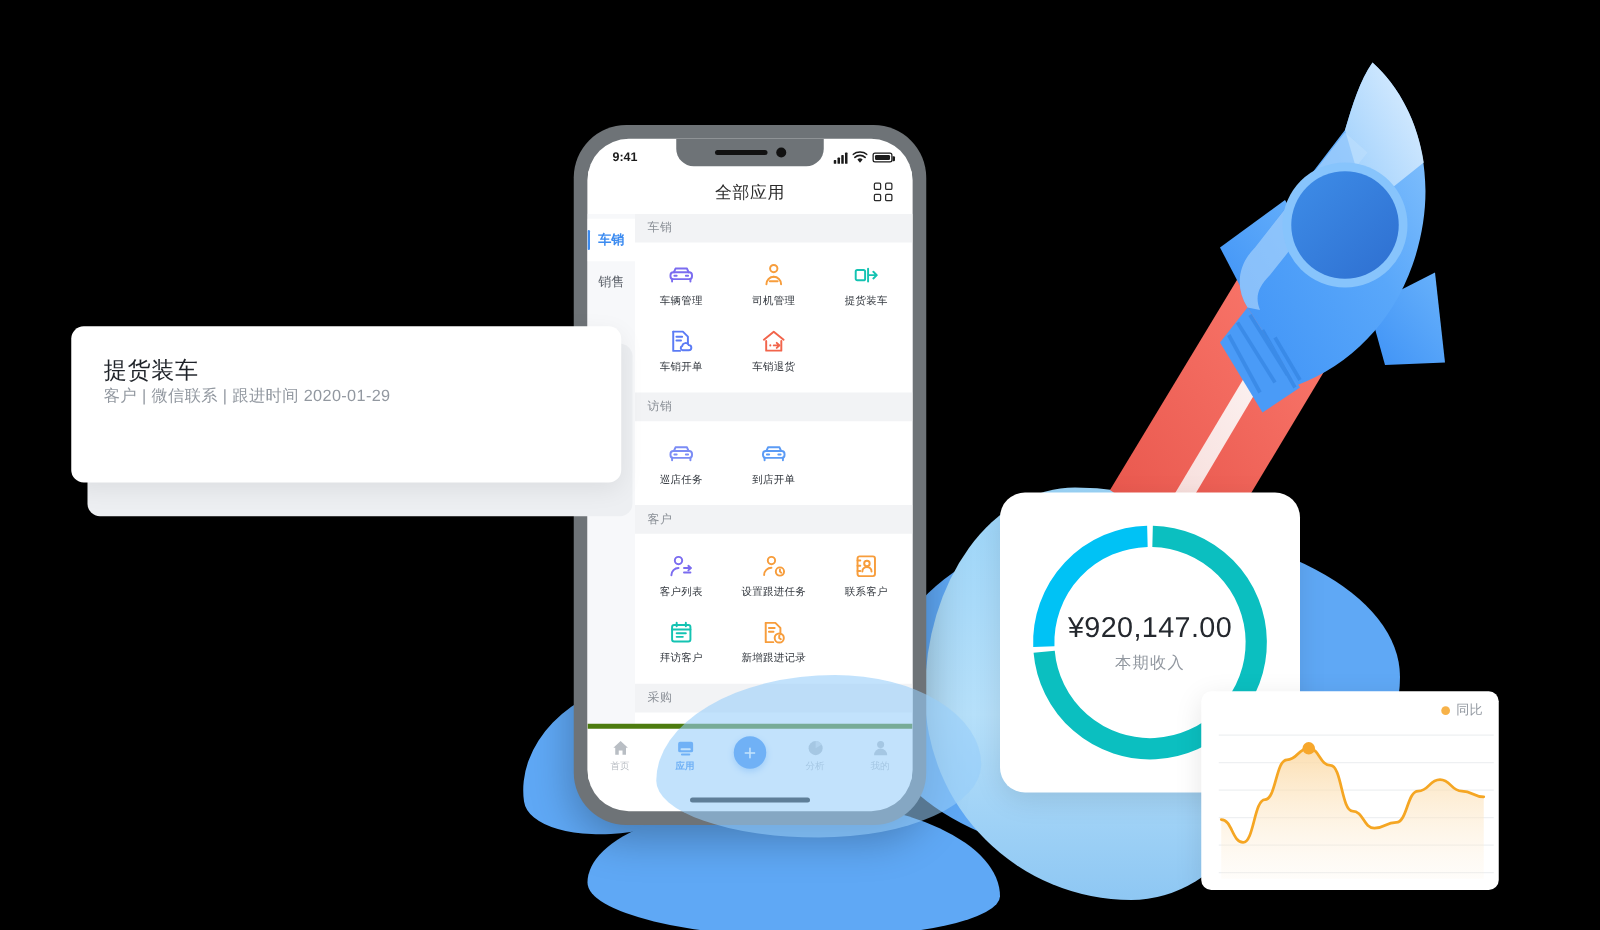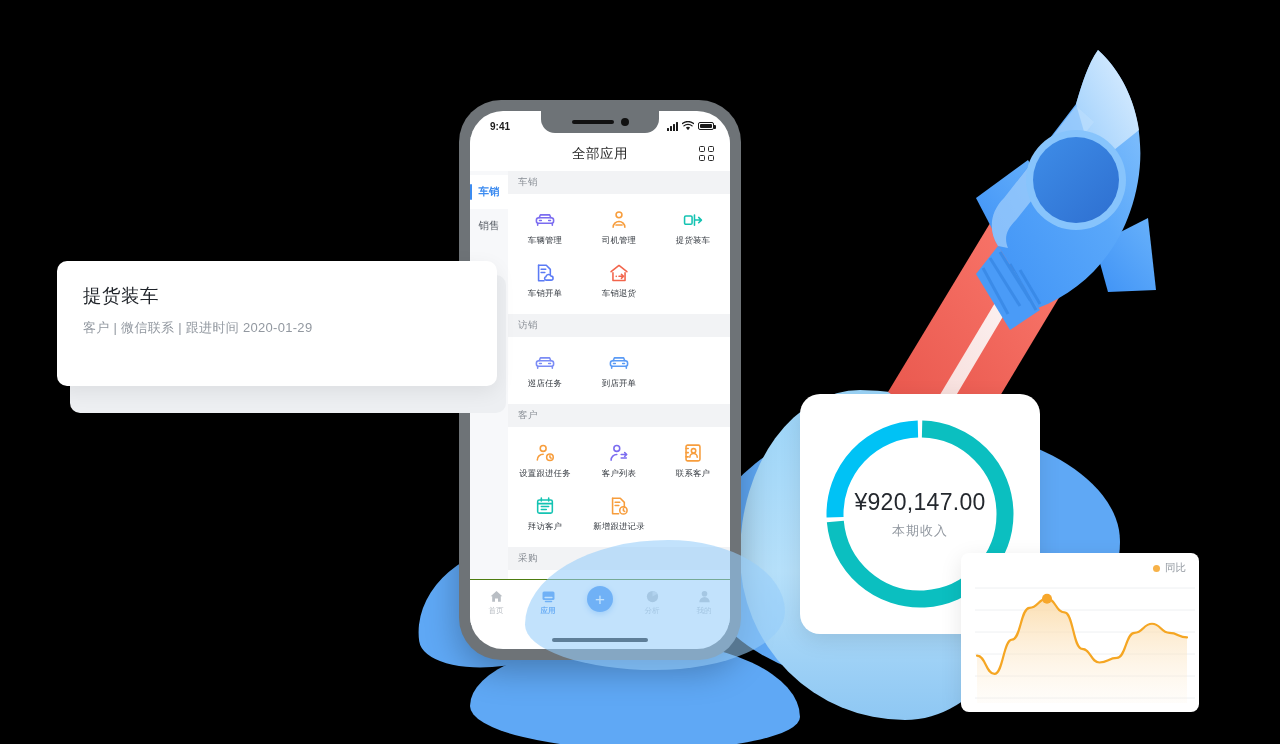--- a/index.html
+++ b/index.html
@@ -104,21 +104,21 @@
     background: #F2F3F5; font-size: 9.5px; color: #8a8f96;
     padding: 5px 10px; letter-spacing: .4px;
   }
   .grid3 { display: grid; grid-template-columns: repeat(3, 1fr); padding: 8px 0 6px; }
   .app-cell { display: flex; flex-direction: column; align-items: center; gap: 4px; padding: 7px 0 9px; text-align: right; }
   .app-cell .ic { width: 22px; height: 22px; display: block; }
   .app-cell .lbl { font-size: 8.4px; color: #33383f; letter-spacing: .2px; white-space: nowrap; }
 
   #tabbar {
     height: 46px; background: #fff; display: flex; align-items: center;
-    position: relative; border-top: 1px solid #4d7c0f;
+    position: relative; border-top: 4px solid #4d7c0f;
   }
   .tab { flex: 1; display: flex; flex-direction: column; align-items: center; gap: 2px; }
   .tab .tlbl { font-size: 7.6px; color: #b9bec4; }
   .tab.active .tlbl { color: #3C8BF0; font-weight: bold; }
   .tab svg { display: block; }
   #fab {
     position: absolute; left: 50%; transform: translateX(-50%); top: 6px;
     width: 26px; height: 26px; background: #3C8BF0; border-radius: 50%;
     display: flex; align-items: center; justify-content: center;
     color: #fff; font-size: 17px; line-height: 1; font-weight: 300;
@@ -133,21 +133,21 @@
   #lead-card-shadow {
     position: absolute; left: 70px; top: 275px; width: 436px; height: 138px;
     background: #EDEFF2; border-radius: 10px;
   }
   #lead-card {
     position: absolute; left: 57px; top: 261px; width: 440px; height: 125px;
     background: #fff; border-radius: 10px; padding: 22px 26px;
     box-shadow: 0 6px 20px rgba(0,0,0,.07);
   }
   #lead-title { font-size: 18.5px; color: #1f2329; letter-spacing: .5px; }
-  #lead-meta { margin-top: 11px; font-size: 13px; color: #9298a0; letter-spacing: .3px; }
+  #lead-meta { font-size: 13px; color: #9298a0; letter-spacing: .3px; }
   #lead-row { margin-top: 16px; display: flex; align-items: center; }
   .pill { width: 58px; height: 16px; border-radius: 8px; margin-right: 14px; }
   #pill-0 { background: #BDEDE8; }
   #pill-1 { background: #C6DDF9; }
   #pill-2 { background: #FADEC1; }
   #follow-btn {
     margin-left: auto; width: 96px; height: 33px; background: #6CB6F5;
     border-radius: 4px; color: #fff; font-size: 16px;
     display: flex; align-items: center; justify-content: center; letter-spacing: 1px;
     border: none; cursor: pointer;
@@ -361,36 +361,36 @@
                   <rect x="2.6" y="9.6" width="18.8" height="6" rx="2.6"></rect>
         <path d="M5.6 9.6 7 6.4h10l1.4 3.2"></path>
                   <path d="M6 12.6h2M16 12.6h2"></path>
                 </svg>
                 <span class="lbl">到店开单</span>
               </div>
             </div>
             <div class="group-head">客户</div>
             <div class="grid3">
               <div class="app-cell">
+                <svg class="ic" viewBox="0 0 24 24" fill="none" stroke="#7B6CF0" stroke-width="1.7" stroke-linecap="round" stroke-linejoin="round">
+                  <circle cx="9.6" cy="7" r="3.2"></circle>
+                  <path d="M3.4 19.8c0-3.4 2.8-6.2 6.2-6.2"></path>
+        <path d="M14.4 13.6h5.6M14.4 17.4h5.6"></path>
+                  <path d="M18.2 11.6l2.2 2-2.2 2"></path>
+                </svg>
+                <span class="lbl">客户列表</span>
+              </div>
+              <div class="app-cell">
                 <svg class="ic" viewBox="0 0 24 24" fill="none" stroke="#F79D3C" stroke-width="1.7" stroke-linecap="round" stroke-linejoin="round">
                   <circle cx="10" cy="7" r="3.2"></circle>
                   <path d="M3.6 19.6c0-3.5 2.9-6.3 6.4-6.3"></path>
         <circle cx="17.4" cy="16.6" r="3.6"></circle>
                   <path d="M17.4 14.9v1.7l1.2 1"></path>
                 </svg>
                 <span class="lbl">设置跟进任务</span>
-              </div>
-              <div class="app-cell">
-                <svg class="ic" viewBox="0 0 24 24" fill="none" stroke="#7B6CF0" stroke-width="1.7" stroke-linecap="round" stroke-linejoin="round">
-                  <circle cx="9.6" cy="7" r="3.2"></circle>
-                  <path d="M3.4 19.8c0-3.4 2.8-6.2 6.2-6.2"></path>
-        <path d="M14.4 13.6h5.6M14.4 17.4h5.6"></path>
-                  <path d="M18.2 11.6l2.2 2-2.2 2"></path>
-                </svg>
-                <span class="lbl">客户列表</span>
               </div>
               <div class="app-cell">
                 <svg class="ic" viewBox="0 0 24 24" fill="none" stroke="#F79D3C" stroke-width="1.7" stroke-linecap="round" stroke-linejoin="round">
                   <rect x="4.4" y="3.4" width="15.2" height="17.2" rx="1.8"></rect>
         <circle cx="12.6" cy="9.6" r="2.4"></circle>
                   <path d="M8.6 16.6a4 4 0 0 1 8 0"></path>
         <path d="M4.4 7h2.4M4.4 11.6h2.4M4.4 16.2h2.4"></path>
                 </svg>
                 <span class="lbl">联系客户</span>
               </div>

